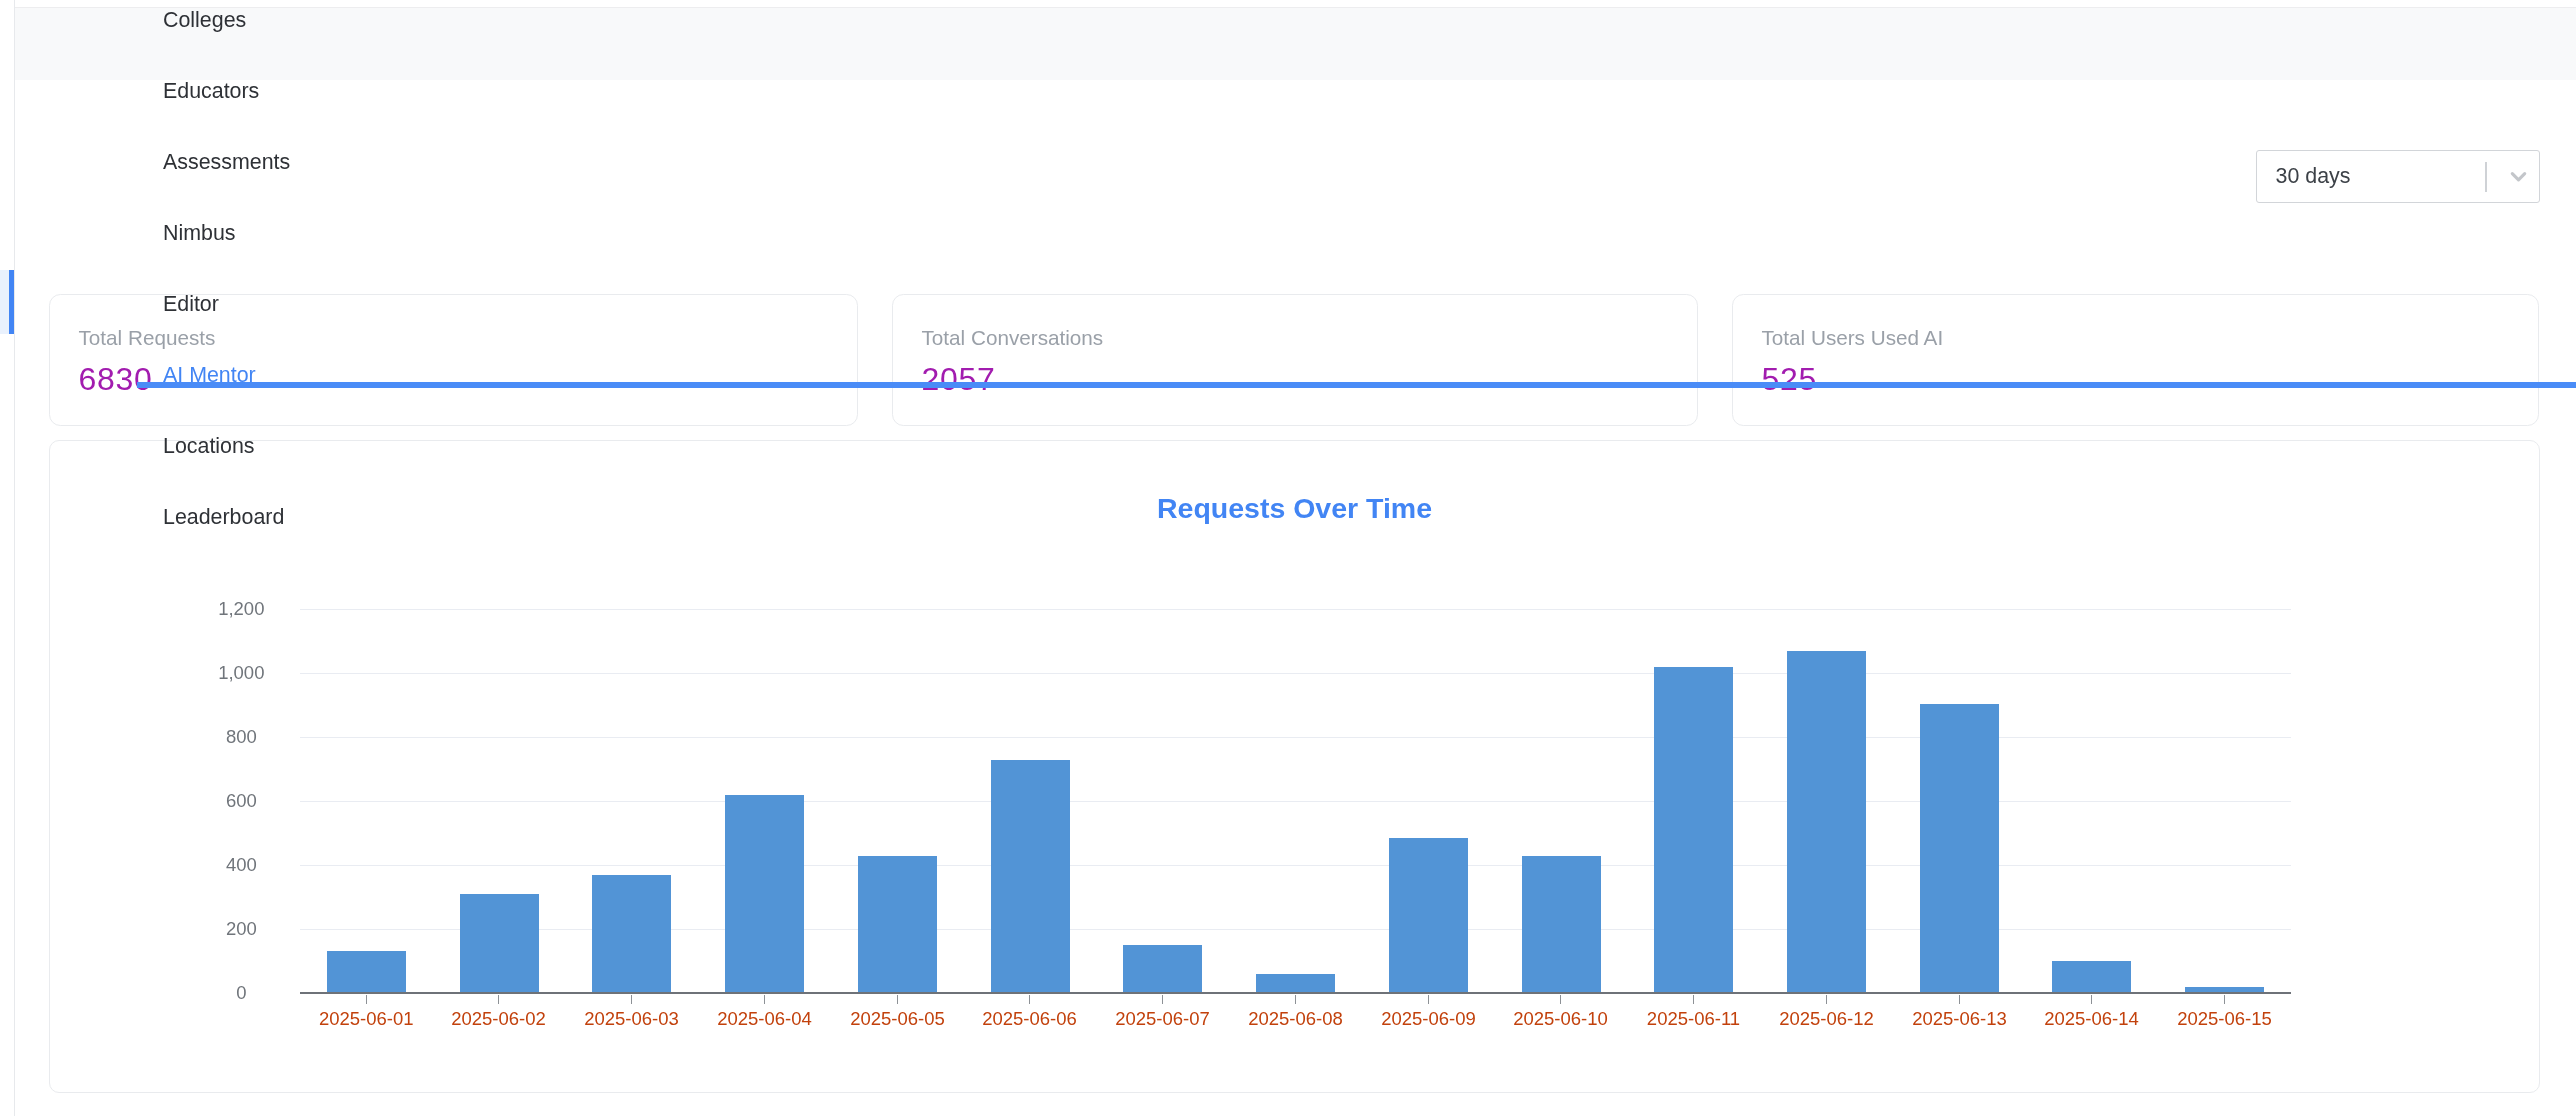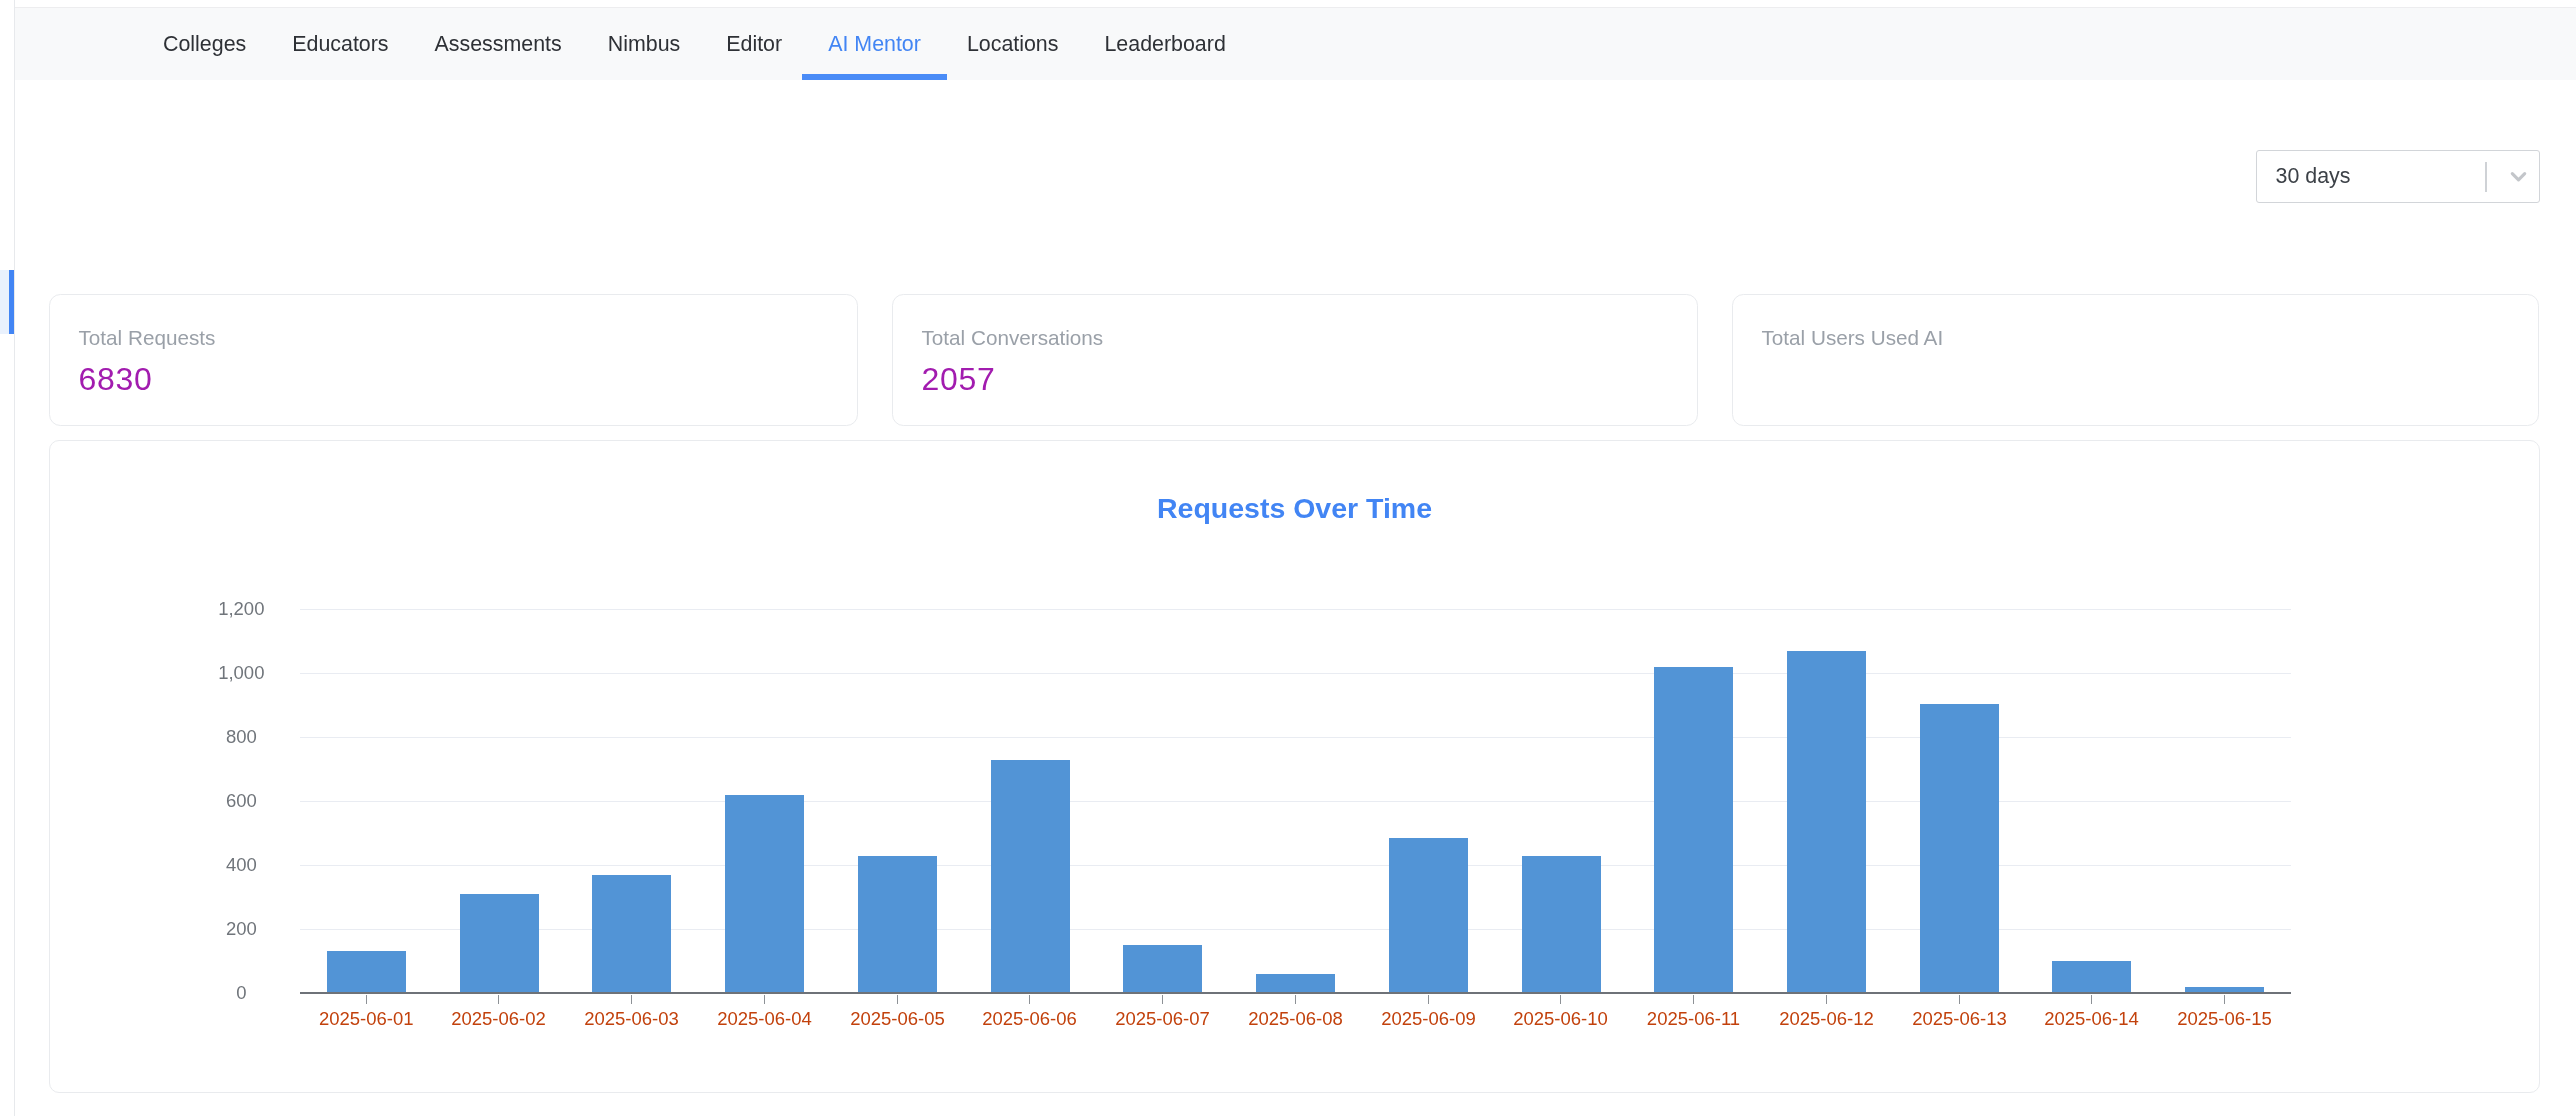--- a/index.html
+++ b/index.html
@@ -25,21 +25,21 @@
   }
 
   
   .navbar {
     position:absolute; left:15px; right:0; top:7.1px; height:73px;
     background:#f8f9fa; border-top:1.4px solid #ededef;
     box-sizing:border-box; z-index:5;
   }
   .tabs {
     display:flex; align-items:stretch; height:100%;
-    padding-left:148px; gap:46px;
+    padding-left:148px; gap:46px;flex-direction:column;
   }
   .tab {
     position:relative; display:flex; align-items:center;
     font-size:21.4px; color:#2e3136; white-space:nowrap; cursor:pointer;
   }
   .tab.active { color:#4285f4; }
   .tab .ink {
     display:none; position:absolute; left:-26px; right:-26px; bottom:0;
     height:5.7px; background:#4a8cf7;
   }
@@ -146,20 +146,21 @@
   <div class="card card-0">
     <div class="card-label">Total Requests</div>
     <div class="card-value">6830</div>
   </div>
   <div class="card card-1">
     <div class="card-label">Total Conversations</div>
     <div class="card-value">2057</div>
   </div>
   <div class="card card-2">
     <div class="card-label">Total Users Used AI</div>
+    <div class="card-value">525</div>
   </div>
 </section>
 
 <section class="chart-card">
   <h2 class="chart-title">Requests Over Time</h2>
   <div class="plot" id="plot">
       <div class="ylabel" style="bottom: 0px;">0</div>
       <div class="gridline" style="bottom: 63px;"></div>
       <div class="ylabel" style="bottom: 64px;">200</div>
       <div class="gridline" style="bottom: 127px;"></div>

